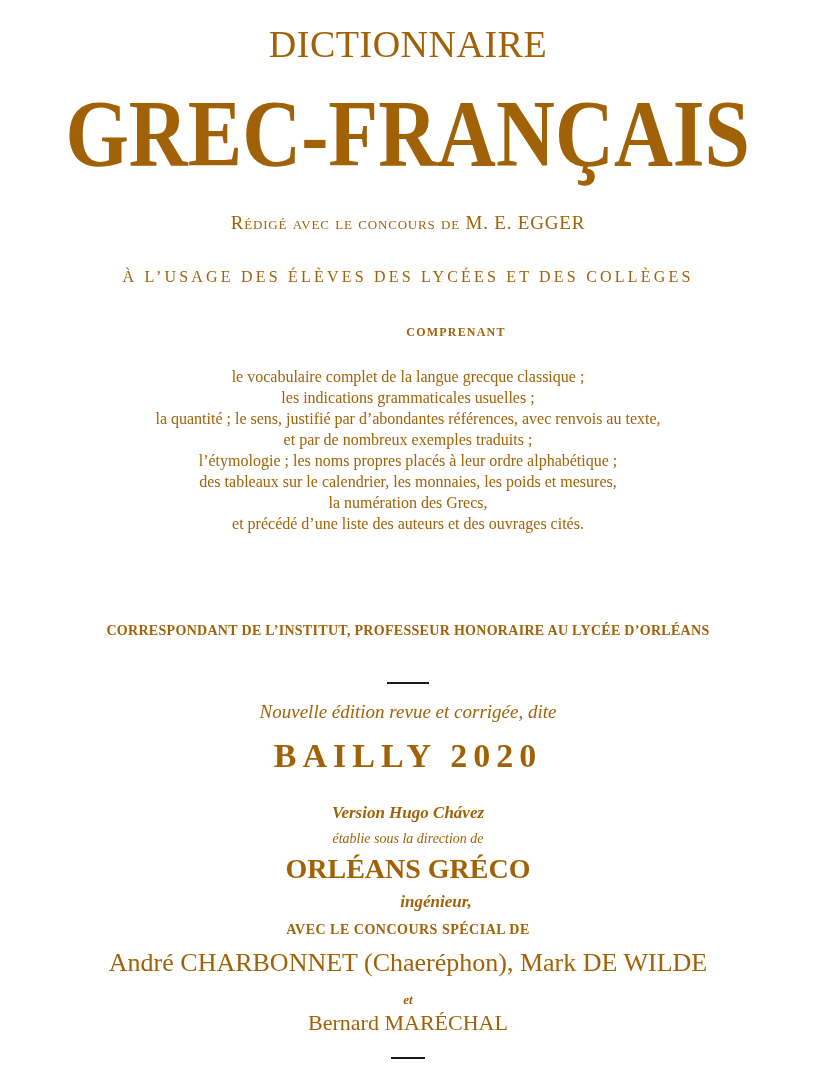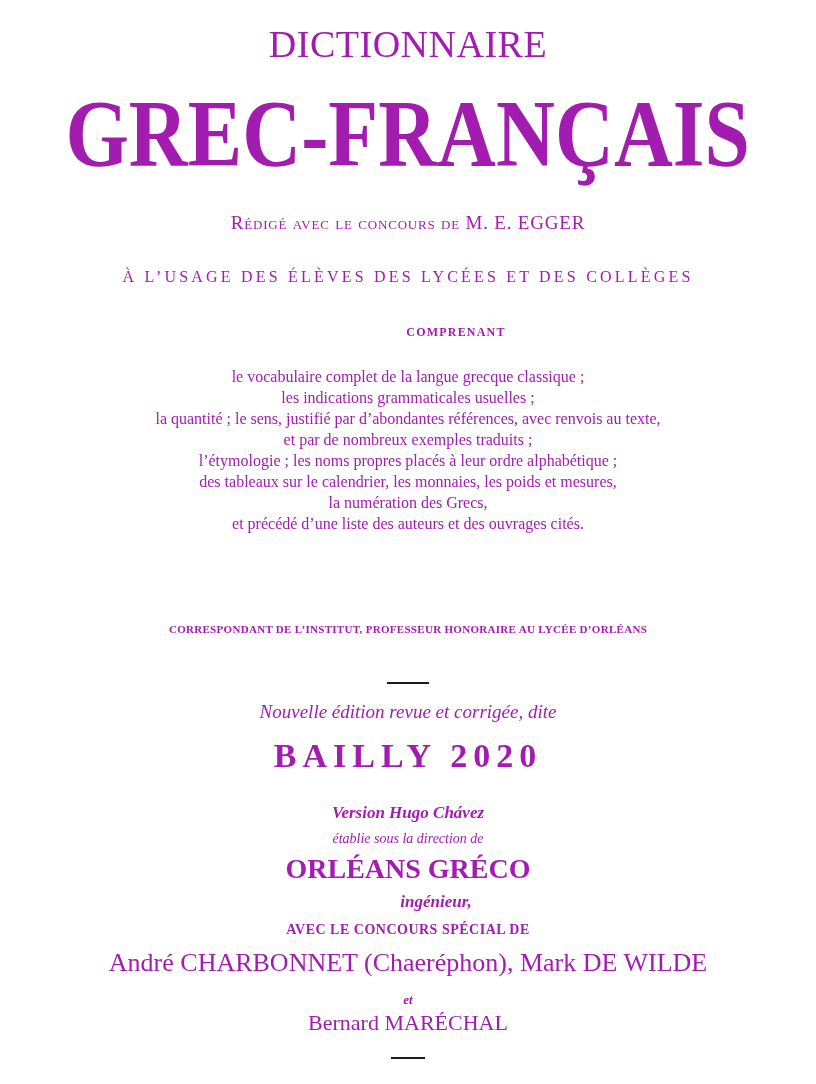--- a/index.html
+++ b/index.html
@@ -6,21 +6,21 @@
     margin: 0;
     padding: 0;
     background: #ffffff;
   }
   .page {
     position: relative;
     width: 816px;
     height: 1084px;
     margin: 0 auto;
     background: #ffffff;
-    color: #a21caf;
+    color: #a16207;
     font-family: "Liberation Serif", "DejaVu Serif", serif;
     overflow: hidden;
   }
   .line {
     position: absolute;
     left: 0;
     width: 100%;
     text-align: center;
     white-space: nowrap;
   }
@@ -66,21 +66,21 @@
     text-align: center;
     font-size: 16px;
     line-height: 21px;
   }
   .author {
     top: 567px;
     font-size: 28px;
   }
   .author-titles {
     top: 623px;
-    font-size: 11px;
+    font-size: 14px;
     font-weight: bold;
     letter-spacing: 0.3px;
   }
   .divider {
     position: absolute;
     left: 50%;
     transform: translateX(-50%);
     width: 42px;
     height: 0;
     border-top: 2px solid #1a1a1a;

